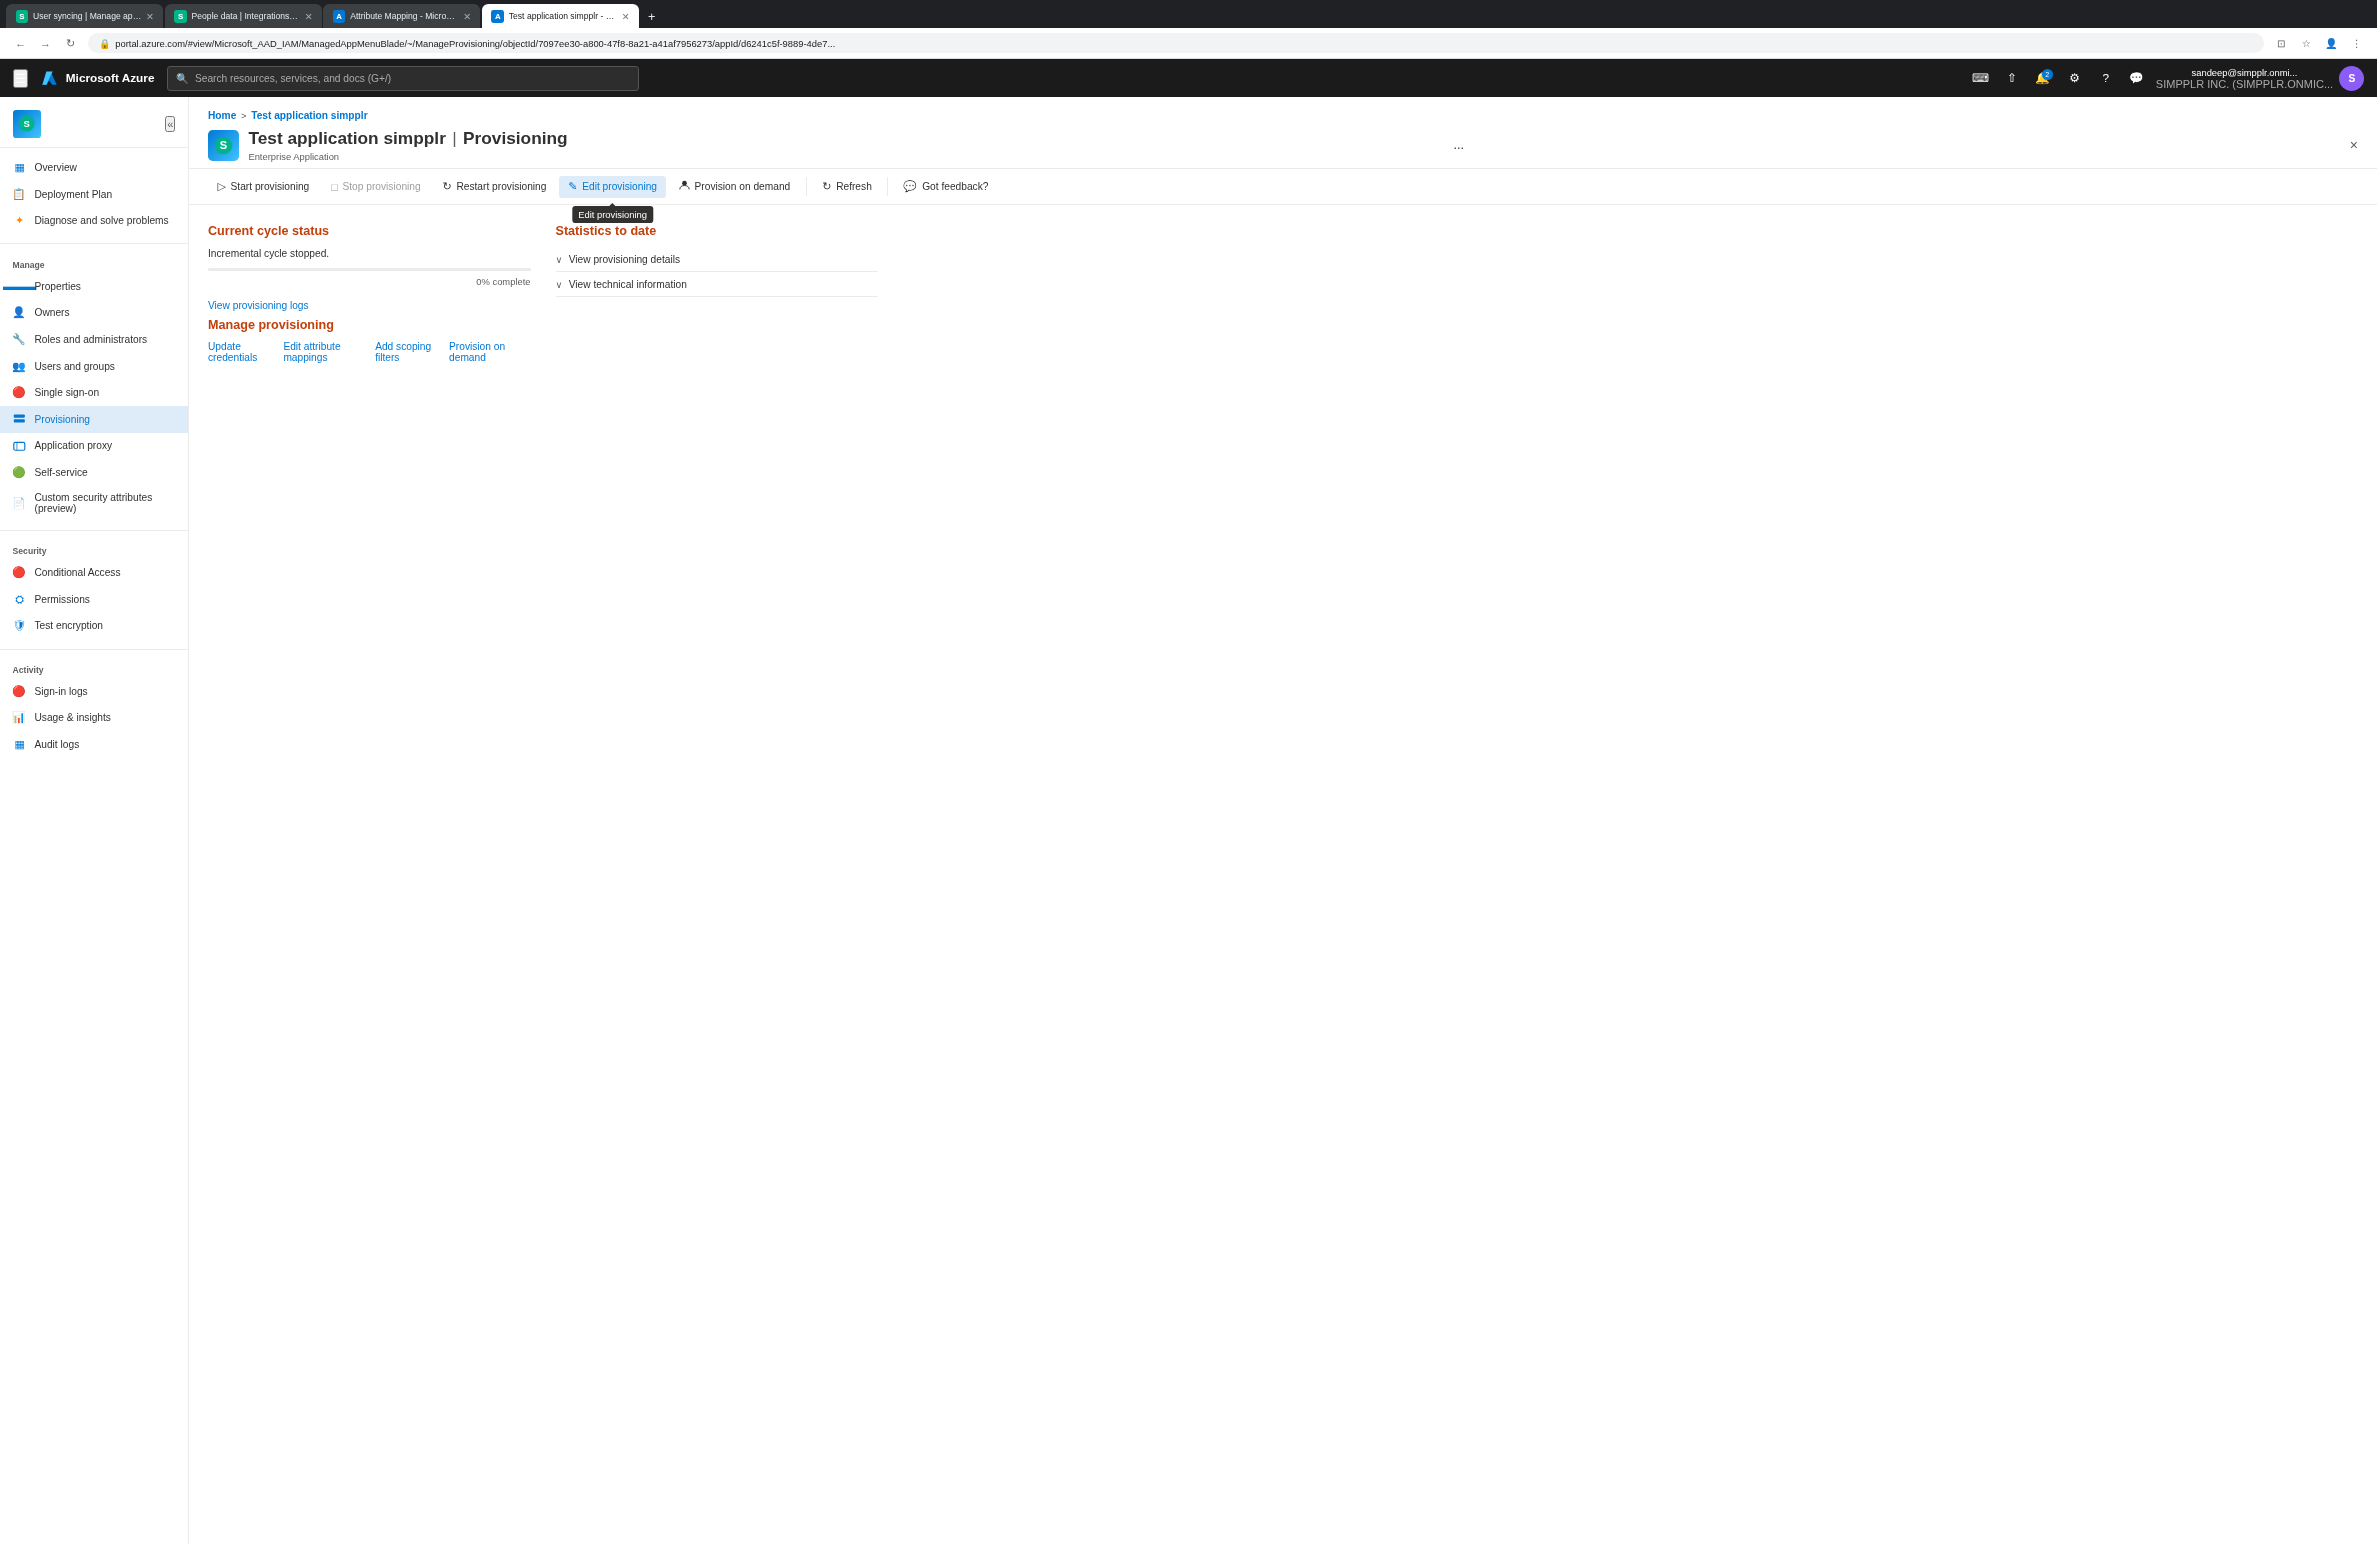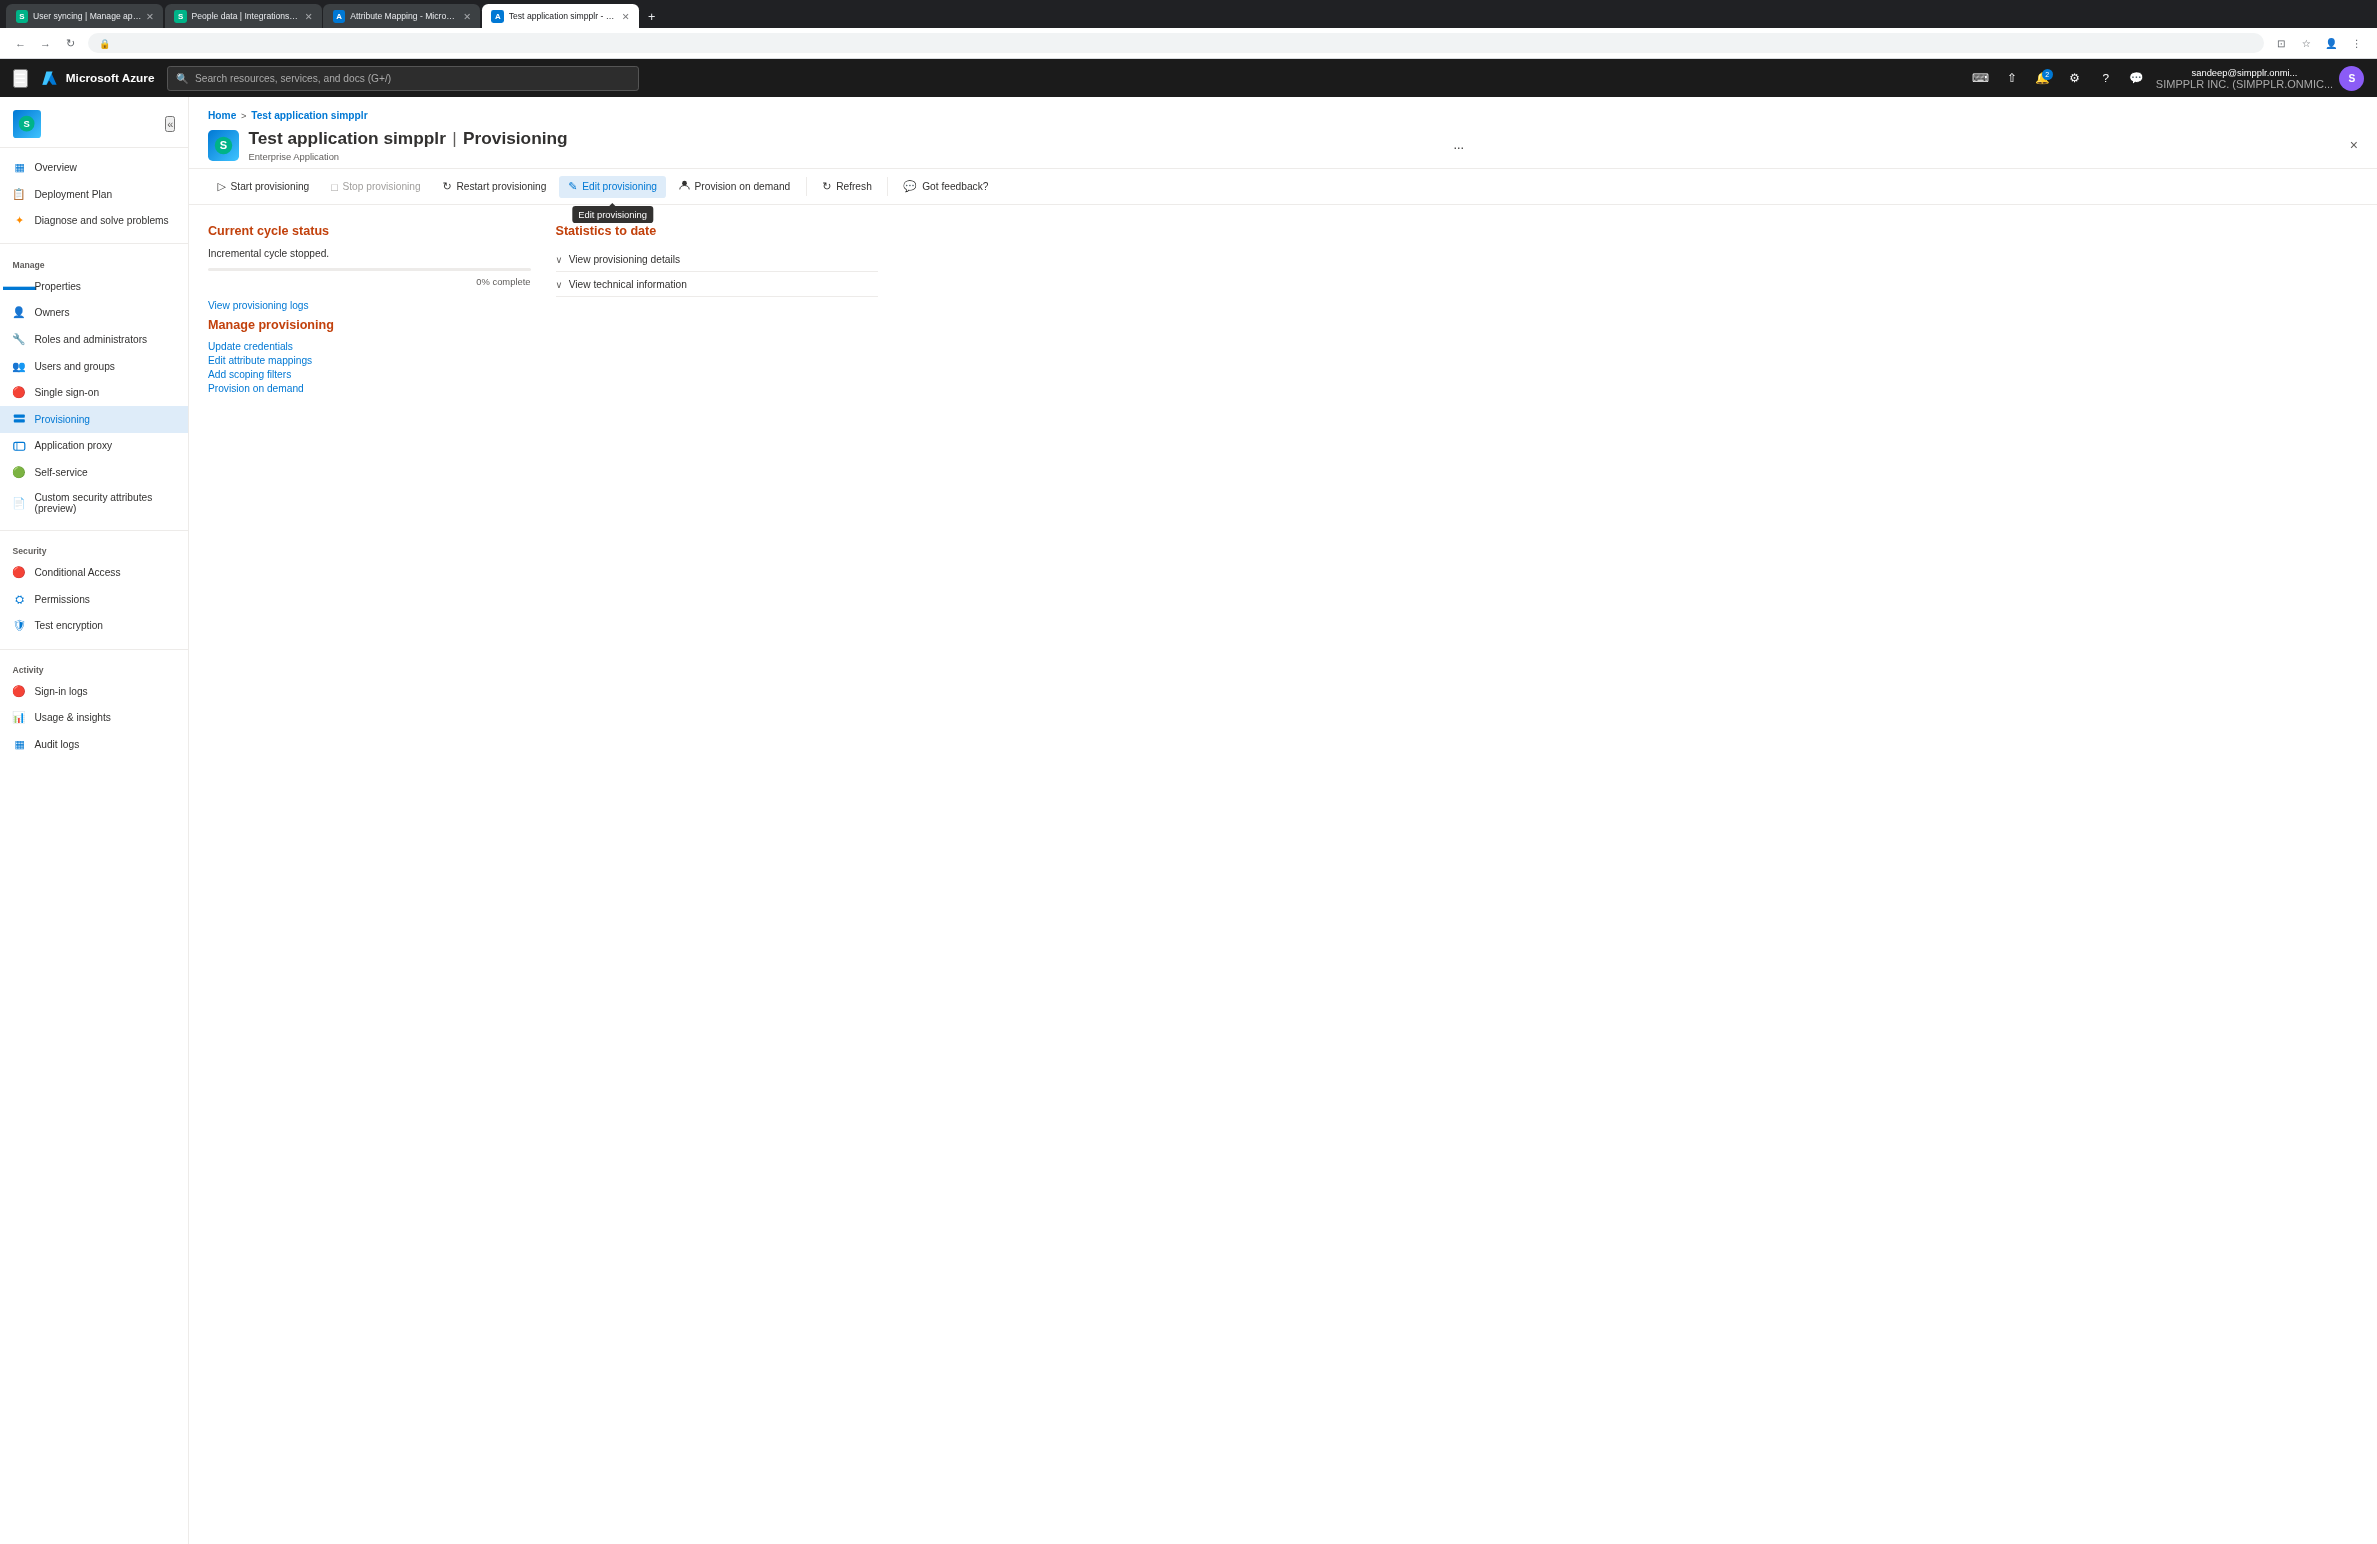--- a/index.html
+++ b/index.html
@@ -88,21 +88,21 @@
 
     
     .main-content { padding: 19px; display: grid; grid-template-columns: 1fr 1fr; gap: 25px; max-width: 708px; }
     .section-title { font-size: 12.6px; font-weight: 600; color: #c2410c; margin-bottom: 9.4px; }
     .status-text { color: #323130; font-size: 10.2px; margin-bottom: 9.4px; }
     .progress-bar-container { background: #edebe9; height: 3.1px; border-radius: 1.6px; margin-bottom: 4.7px; }
     .progress-bar { height: 3.1px; background: #0078d4; border-radius: 1.6px; }
     .progress-label { font-size: 9.4px; color: #605e5c; text-align: right; margin-bottom: 12.6px; }
     .link { color: #0078d4; text-decoration: none; font-size: 10.2px; cursor: pointer; }
     .manage-section { margin-top: 7px; }
-    .manage-links { display: flex; flex-direction: column; gap: 3.1px; margin-top: 3.1px; }
+    .manage-links { display: flex; flex-direction: row; gap: 3.1px; margin-top: 3.1px; }
     .stats-section { }
     .expand-item { display: flex; align-items: center; gap: 6.3px; padding: 6.3px 0; cursor: pointer; font-size: 10.2px; color: #323130; border-bottom: 0.8px solid #edebe9; }
     .expand-icon { color: #605e5c; font-size: 9.4px; }
     .close-btn { position: absolute; top: 12.6px; right: 12.6px; border: none; background: transparent; cursor: pointer; font-size: 14px; color: #605e5c; }
 
     ::-webkit-scrollbar { width: 4.7px; height: 4.7px; }
     ::-webkit-scrollbar-track { background: transparent; }
     ::-webkit-scrollbar-thumb { background: #c8c6c4; border-radius: 2.4px; }
   </style>
 </head>
@@ -136,20 +136,21 @@
 </div>
 
 <div class="address-bar">
   <div class="nav-buttons">
     <button class="nav-btn">←</button>
     <button class="nav-btn">→</button>
     <button class="nav-btn">↻</button>
   </div>
   <div class="url-bar">
     <span class="url-bar-icon">🔒</span>
+    <input type="text" value="portal.azure.com/#view/Microsoft_AAD_IAM/ManagedAppMenuBlade/~/ManageProvisioning/objectId/7097ee30-a800-47f8-8a21-a41af7956273/appId/d6241c5f-9889-4de7..." style="">
   </div>
   <div class="browser-actions">
     <button class="browser-action-btn">⊡</button>
     <button class="browser-action-btn">☆</button>
     <button class="browser-action-btn">👤</button>
     <button class="browser-action-btn">⋮</button>
   </div>
 </div>
 
 <div class="azure-header">

